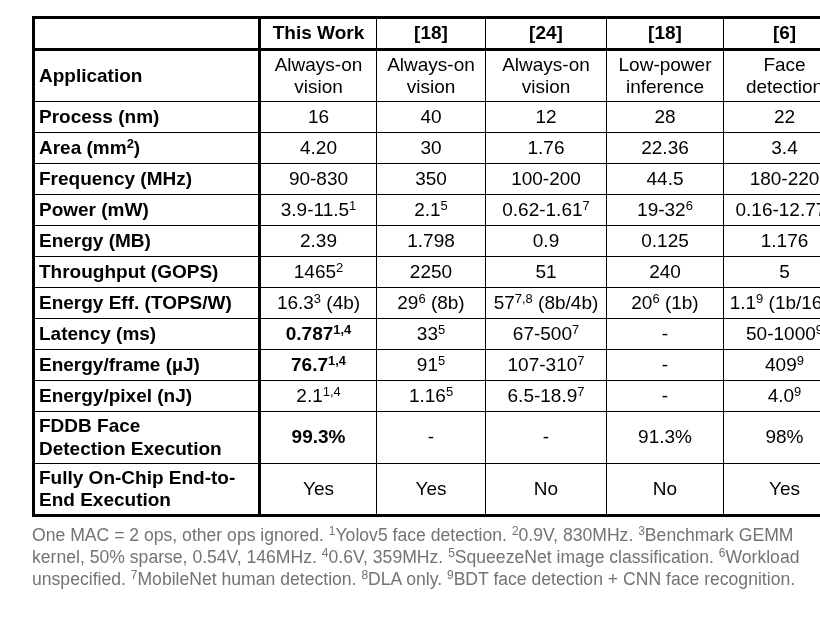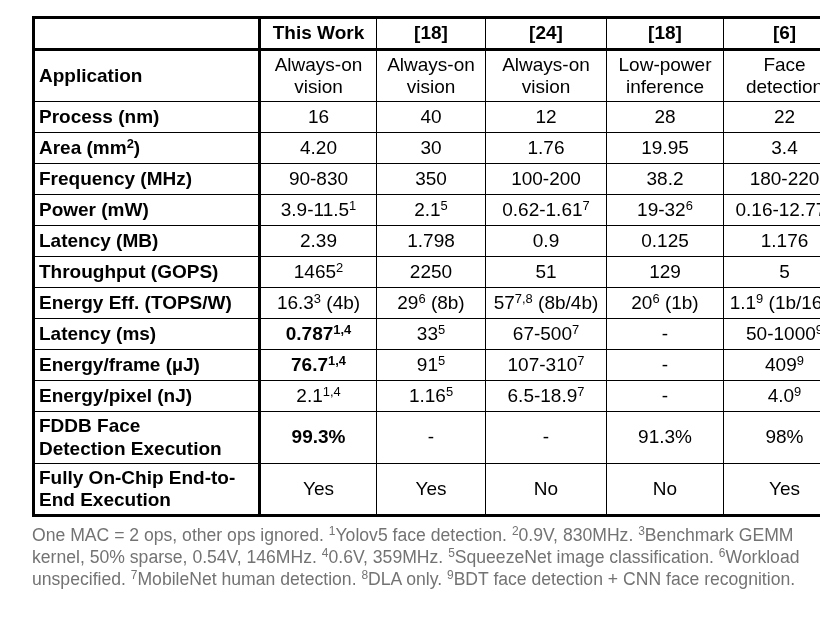--- a/index.html
+++ b/index.html
@@ -121,53 +121,53 @@
         <td>40</td>
         <td>12</td>
         <td>28</td>
         <td>22</td>
       </tr>
       <tr class="h1">
         <th class="rowlabel">Area (mm<sup>2</sup>)</th>
         <td>4.20</td>
         <td>30</td>
         <td>1.76</td>
-        <td>19.95</td>
+        <td>22.36</td>
         <td>3.4</td>
       </tr>
       <tr class="h1">
         <th class="rowlabel">Frequency (MHz)</th>
         <td>90-830</td>
         <td>350</td>
         <td>100-200</td>
-        <td>38.2</td>
+        <td>44.5</td>
         <td>180-220</td>
       </tr>
       <tr class="h1">
         <th class="rowlabel">Power (mW)</th>
         <td>3.9-11.5<sup>1</sup></td>
         <td>2.1<sup>5</sup></td>
         <td>0.62-1.61<sup>7</sup></td>
         <td>19-32<sup>6</sup></td>
         <td>0.16-12.77<sup>9</sup></td>
       </tr>
       <tr class="h1">
-        <th class="rowlabel">Latency (MB)</th>
+        <th class="rowlabel">Energy (MB)</th>
         <td>2.39</td>
         <td>1.798</td>
         <td>0.9</td>
         <td>0.125</td>
         <td>1.176</td>
       </tr>
       <tr class="h1">
         <th class="rowlabel">Throughput (GOPS)</th>
         <td>1465<sup>2</sup></td>
         <td>2250</td>
         <td>51</td>
-        <td>129</td>
+        <td>240</td>
         <td>5</td>
       </tr>
       <tr class="h1">
         <th class="rowlabel">Energy Eff. (TOPS/W)</th>
         <td>16.3<sup>3</sup> (4b)</td>
         <td>29<sup>6</sup> (8b)</td>
         <td>57<sup>7,8</sup> (8b/4b)</td>
         <td>20<sup>6</sup> (1b)</td>
         <td>1.1<sup>9</sup> (1b/16b)</td>
       </tr>

